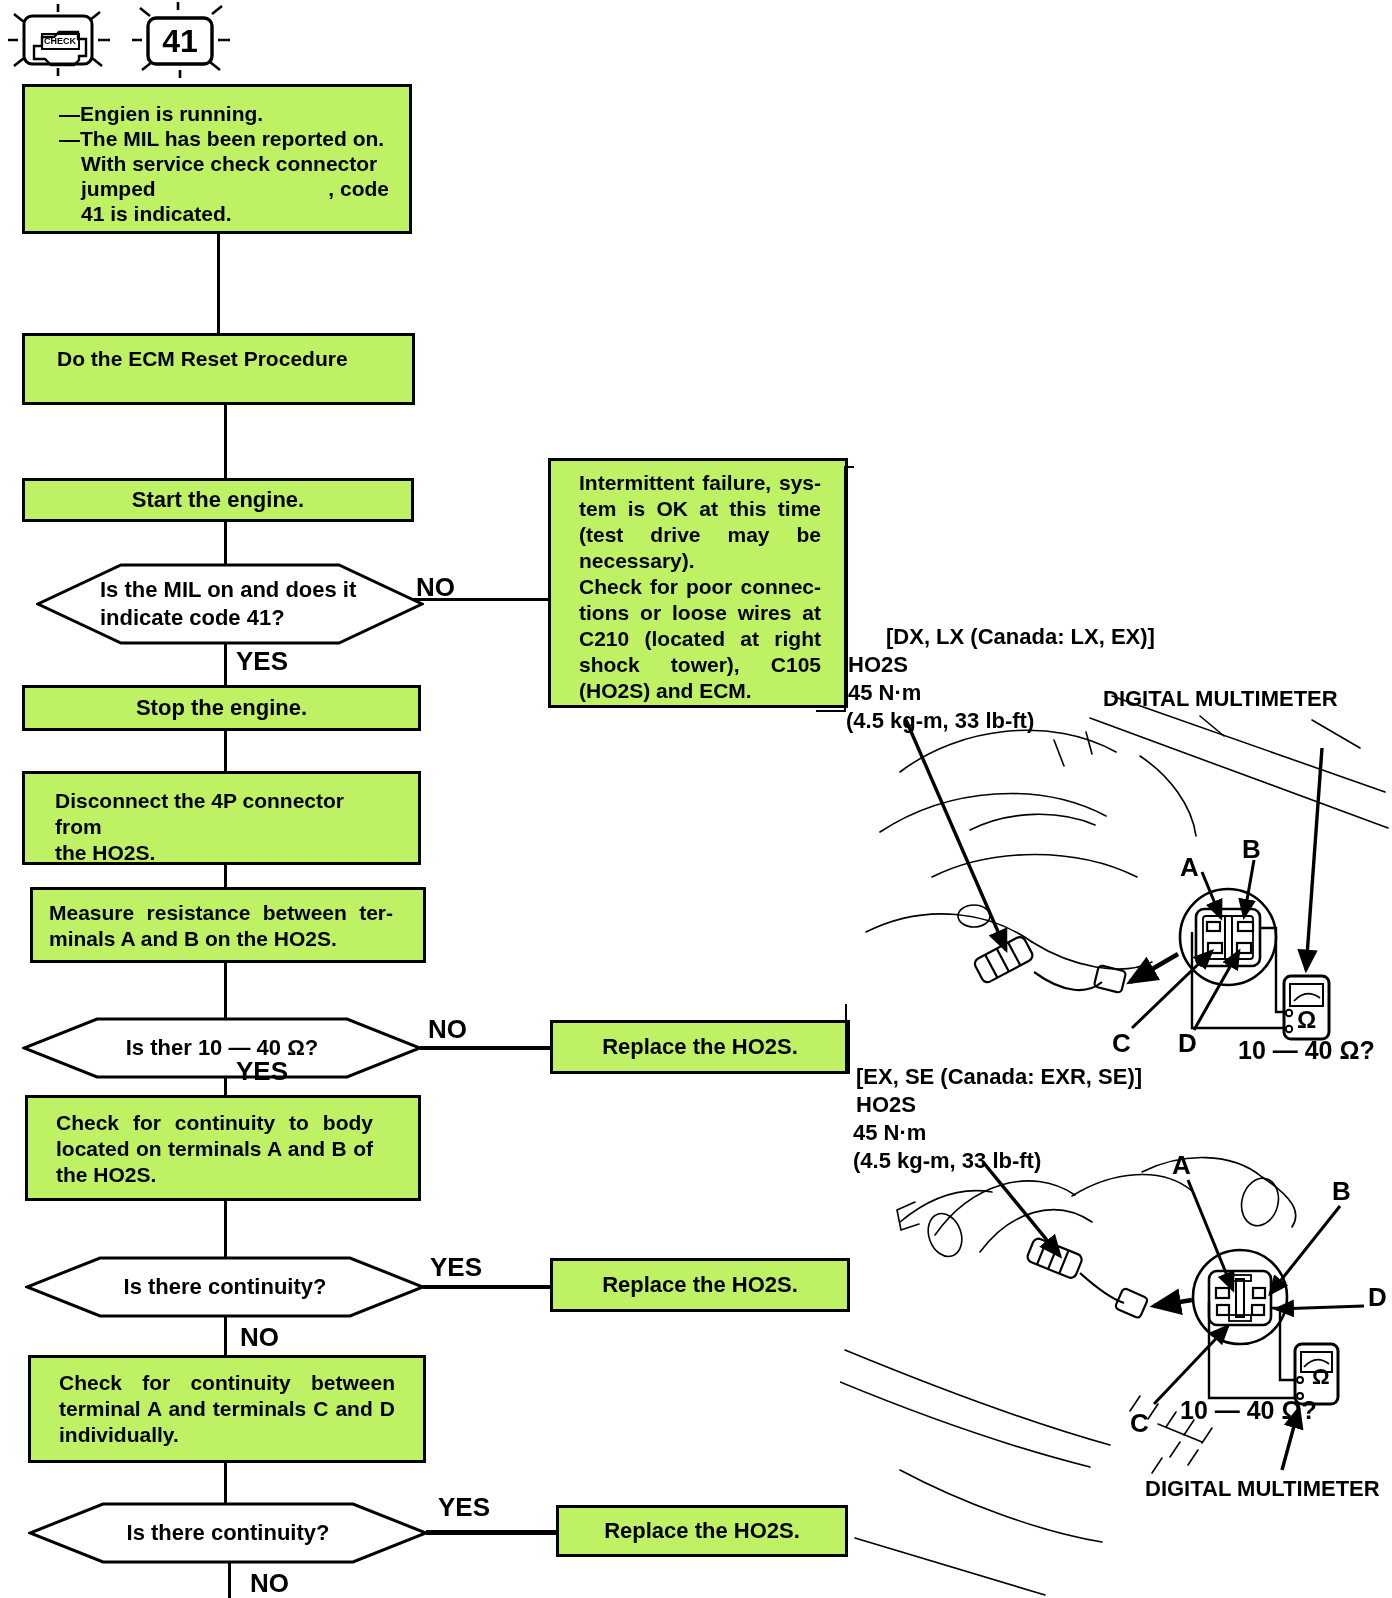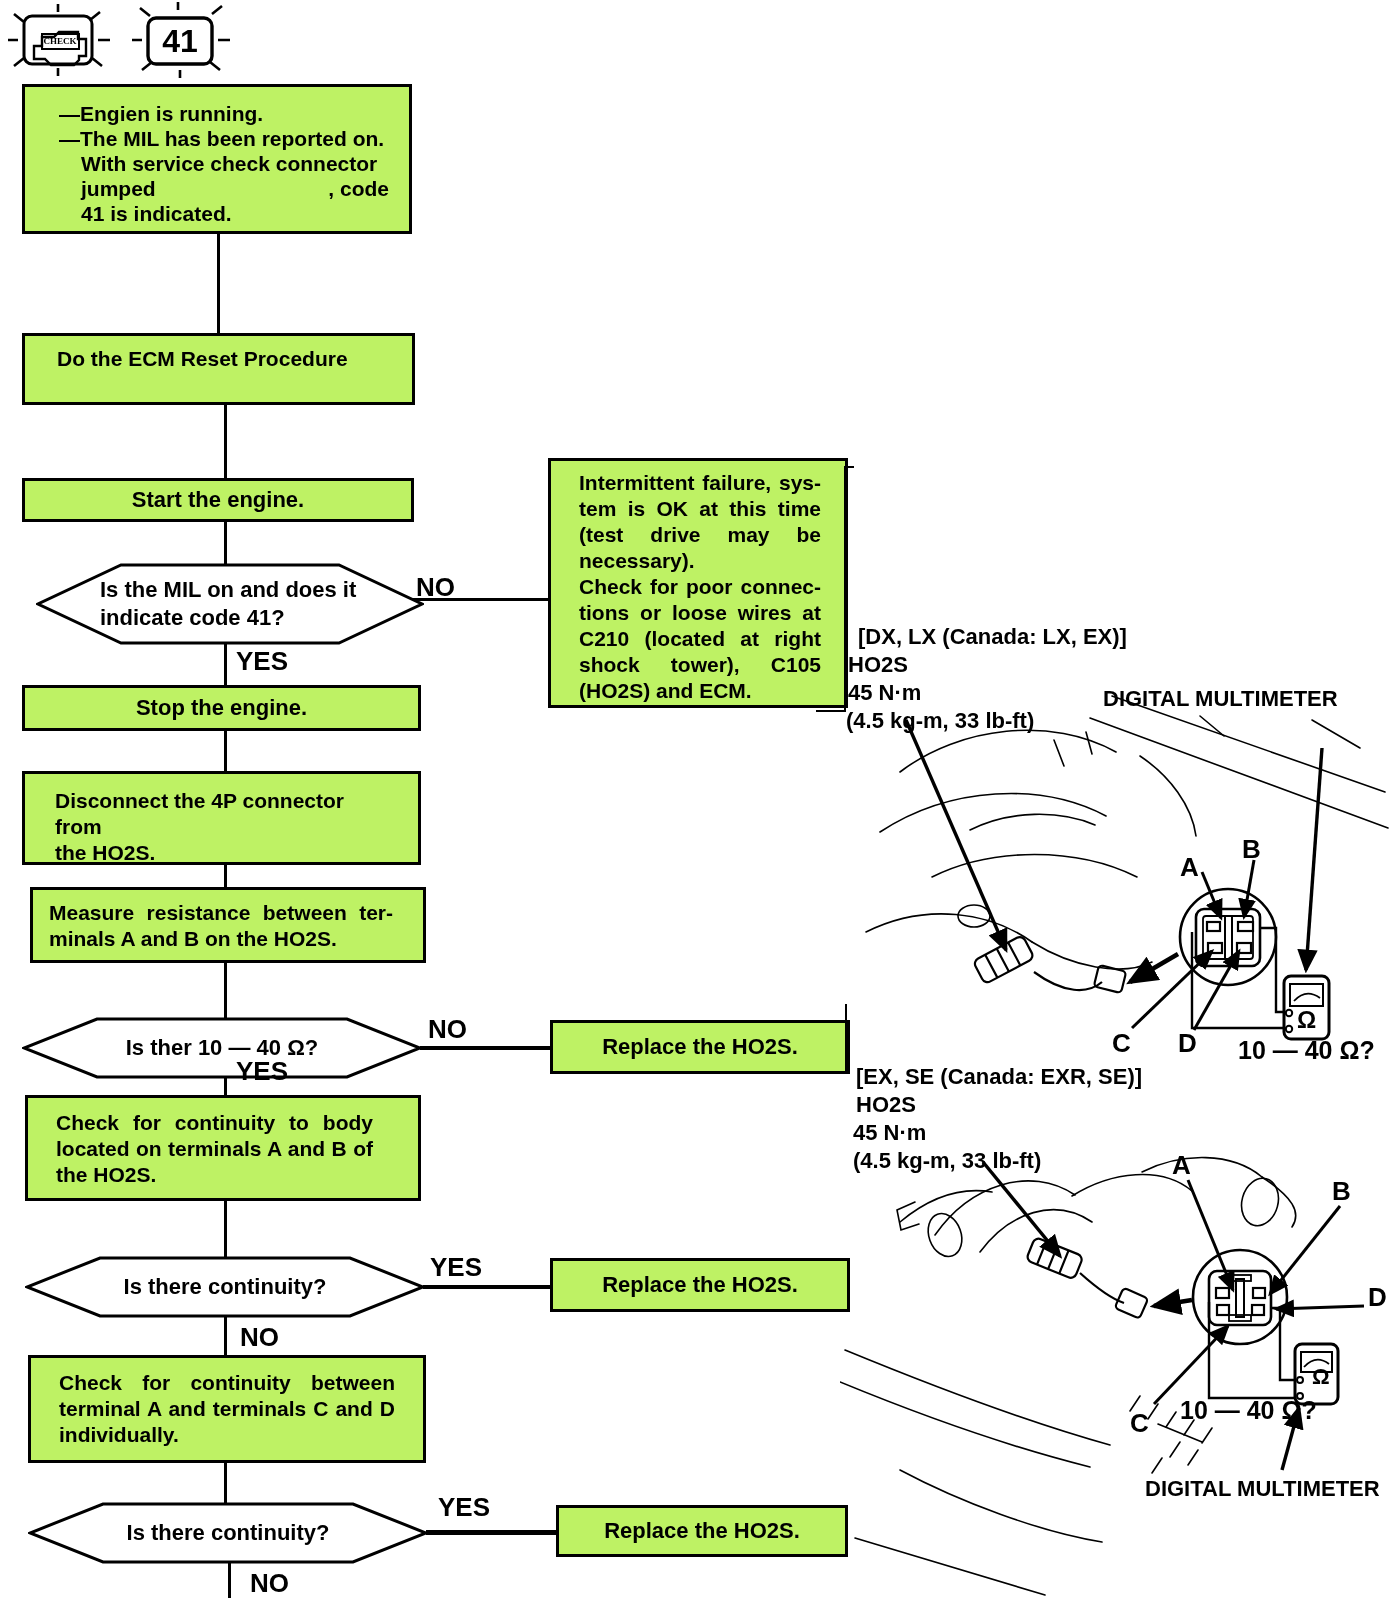--- a/index.html
+++ b/index.html
@@ -30,21 +30,21 @@
   .vl, .hl { position:absolute; background:#000; }
 
   
   .flbl { position:absolute; font-size:26px; white-space:nowrap; }
   .illbl { position:absolute; font-size:22px; white-space:nowrap; }
   .term { position:absolute; font-size:26px; white-space:nowrap; }
   .reading { position:absolute; font-size:25px; white-space:nowrap; }
   .omega { position:absolute; font-size:22px; }
 
   .ind-txt { position:absolute; text-align:center; }
-  #check-lbl { left:41px; top:36px; width:38px; font-size:9px; letter-spacing:0;font-family:Liberation Serif, serif; }
+  #check-lbl { left:41px; top:36px; width:38px; font-size:9px; letter-spacing:0; }
   #code-lbl  { left:148px; top:23px; width:64px; font-size:32px; }
 
   .artsvg { position:absolute; }
   .sk { stroke:#000; stroke-width:1.6; fill:none; stroke-linecap:round; }
   .ld { stroke:#000; fill:none; }
   .shape { stroke:#000; fill:none; }
 </style>
 </head>
 <body>
 
@@ -201,21 +201,21 @@
   <div class="fbox ctr" style="left:556px;top:1505px;width:292px;height:52px">
     <span>Replace the HO2S.</span>
   </div>
 
   <div class="vl" style="left:844px;top:466px;width:2px;height:246px"></div>
   <div class="hl" style="left:844px;top:466px;width:10px;height:2px"></div>
   <div class="hl" style="left:816px;top:710px;width:30px;height:2px"></div>
   <div class="vl" style="left:845px;top:1004px;width:2px;height:70px"></div>
   <div class="hl" style="left:812px;top:1072px;width:35px;height:2px"></div>
 
-  <div class="illbl" style="left:858px;top:624px">[DX, LX (Canada: LX, EX)]</div>
+  <div class="illbl" style="left:886px;top:624px">[DX, LX (Canada: LX, EX)]</div>
   <div class="illbl" style="left:848px;top:652px">HO2S</div>
   <div class="illbl" style="left:848px;top:680px">45 N·m</div>
   <div class="illbl" style="left:846px;top:708px">(4.5 kg-m, 33 lb-ft)</div>
   <div class="illbl" style="left:1103px;top:686px">DIGITAL MULTIMETER</div>
 
   <svg class="artsvg" style="left:840px;top:620px" width="552" height="470" viewBox="0 0 552 470">
     <defs>
       <marker id="ahT" markerWidth="7" markerHeight="6" refX="6" refY="3" orient="auto">
         <path d="M0,0 L7,3 L0,6 Z" fill="#000"></path>
       </marker>

